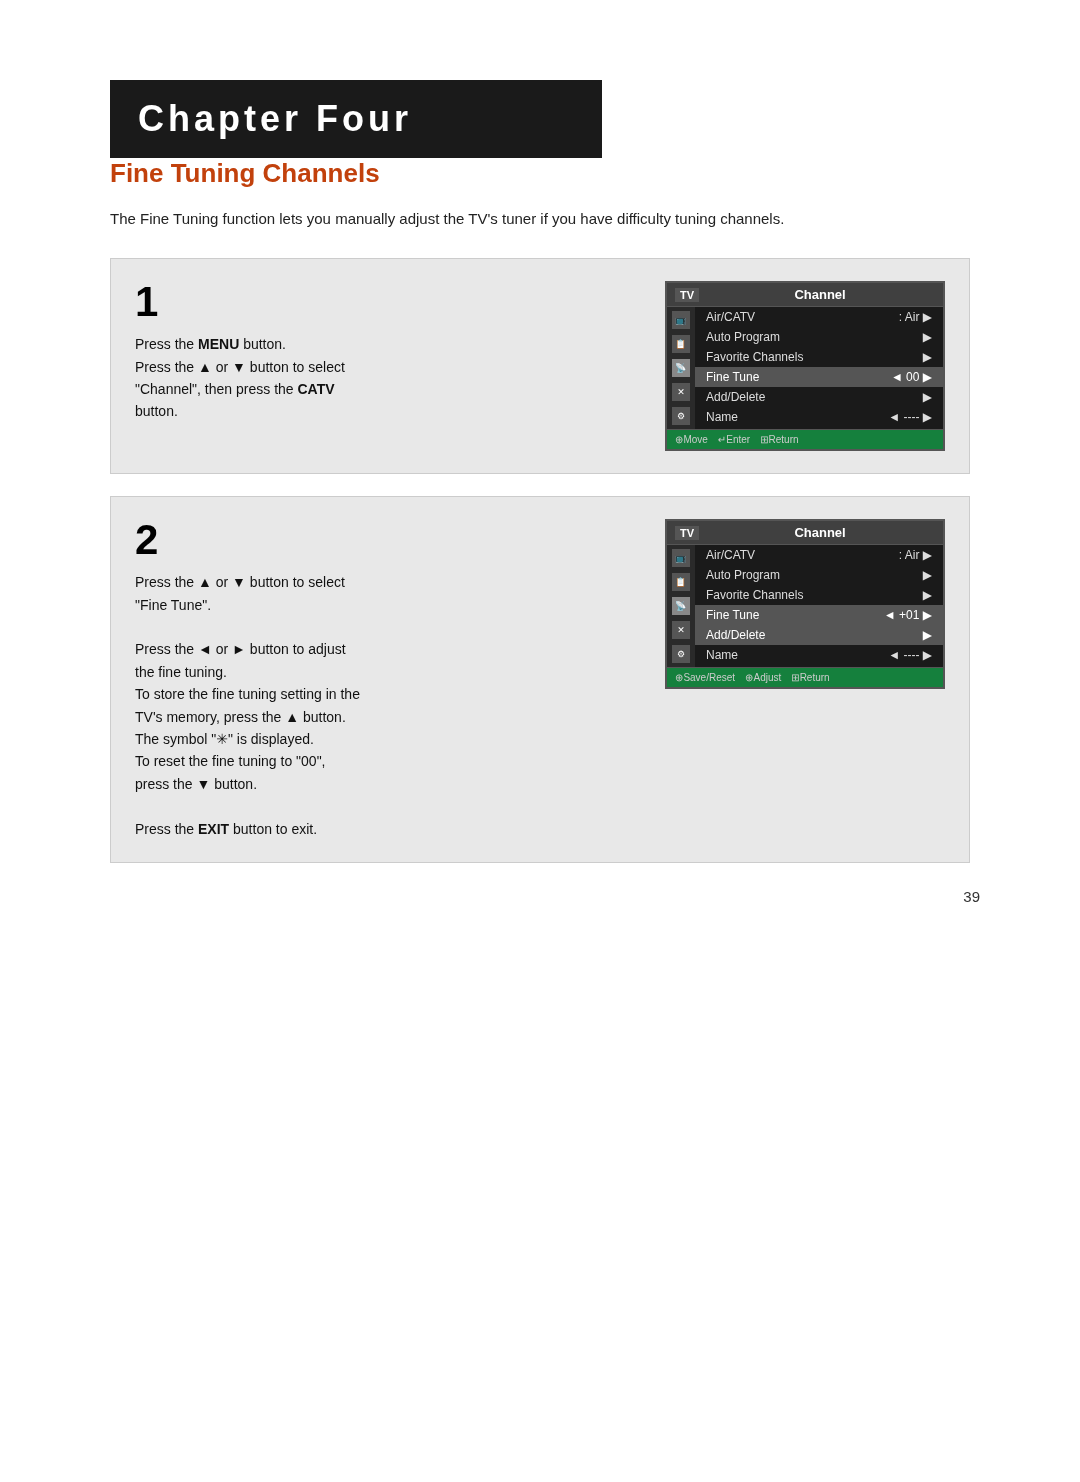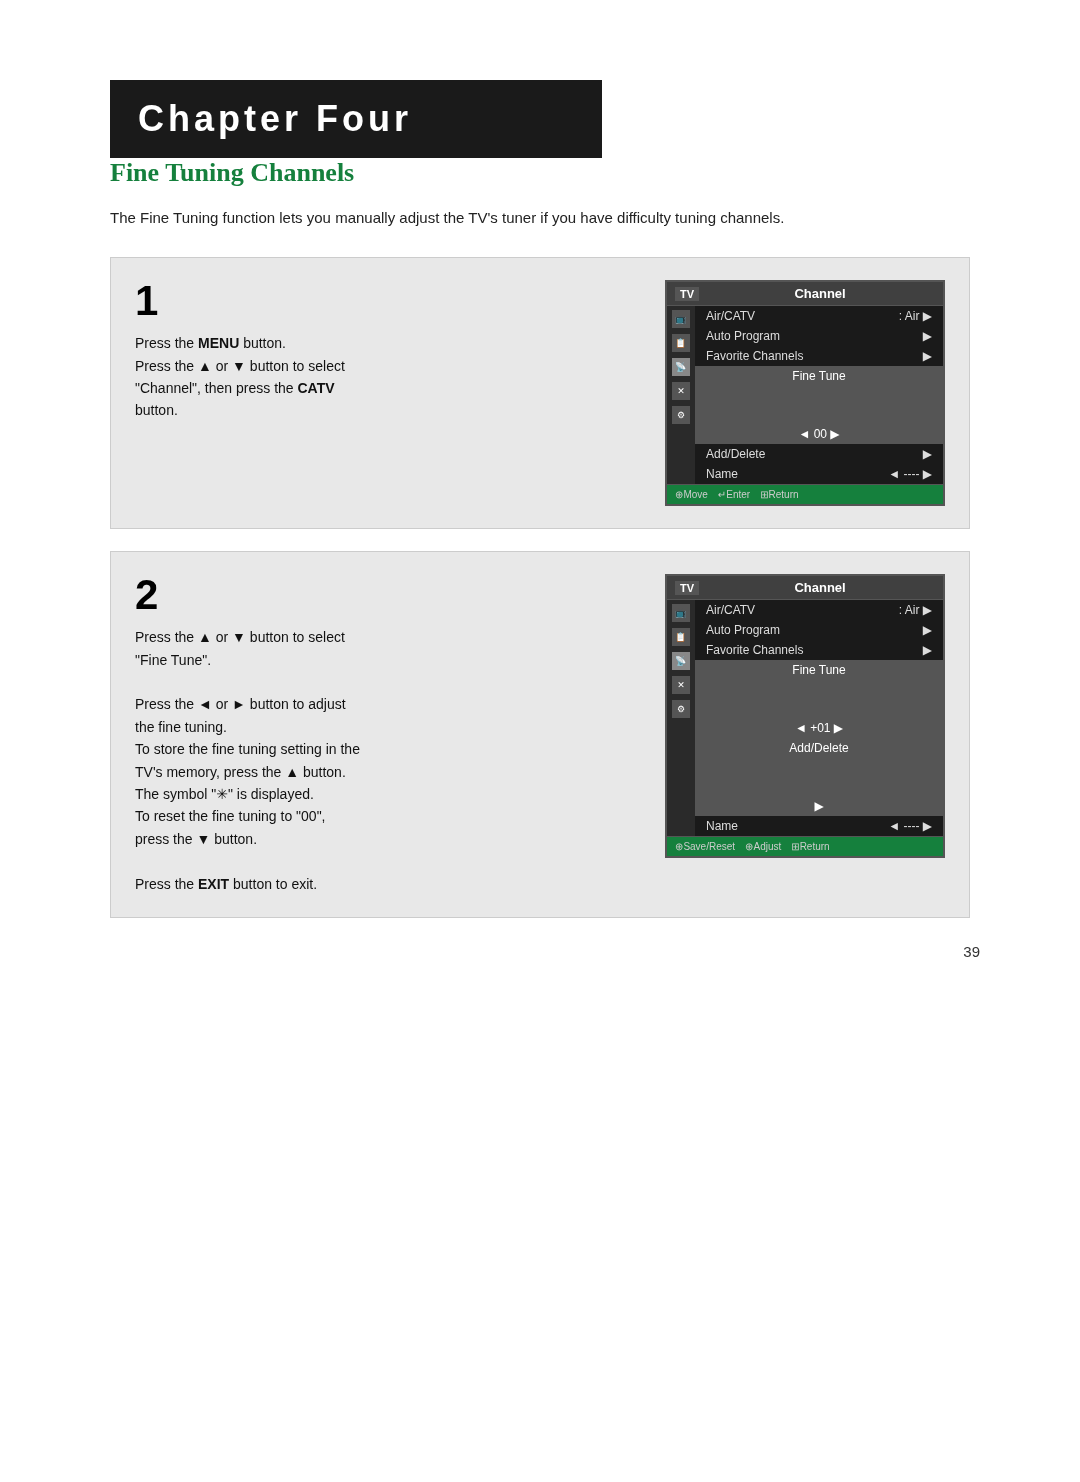--- a/index.html
+++ b/index.html
@@ -47,23 +47,23 @@
       letter-spacing: 3px;
       font-family: Arial, sans-serif;
       color: #333;
       font-variant: small-caps;
     }
 
     
     .section-title {
       font-size: 26px;
       font-weight: bold;
-      font-family: Liberation Serif, serif;
+      font-family: Liberation Sans, sans-serif;
       margin-bottom: 18px;
-      color: #15803d;
+      color: #c2410c;
     }
 
     
     .description {
       font-size: 15px;
       line-height: 1.55;
       margin-bottom: 28px;
       font-family: Arial, sans-serif;
       color: #222;
       max-width: 820px;
@@ -185,21 +185,20 @@
       display: flex;
       justify-content: space-between;
       align-items: center;
       border-bottom: none;
       gap: 44px;
     }
 
     .tv-item.highlighted {
       background: #555;
       color: #fff;
-      flex-direction: column;
     }
 
     .tv-item-label {
       font-size: 12px;
     }
 
     .tv-item-value {
       display: flex;
       align-items: center;
       gap: 4px;

